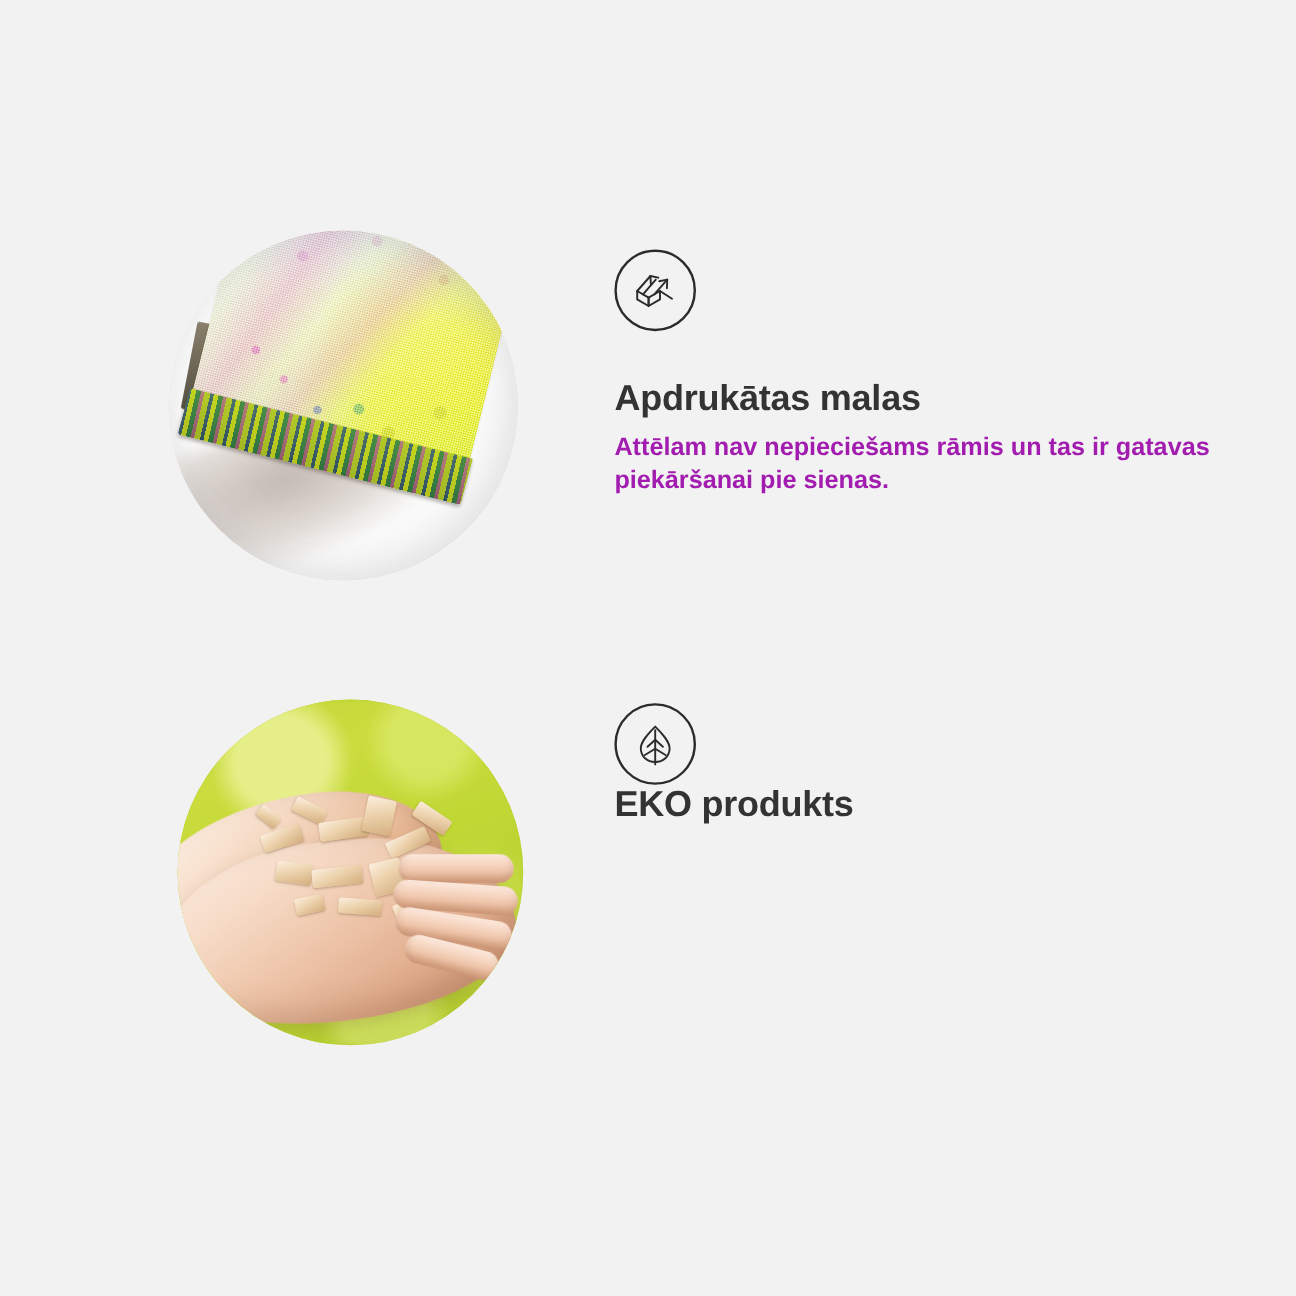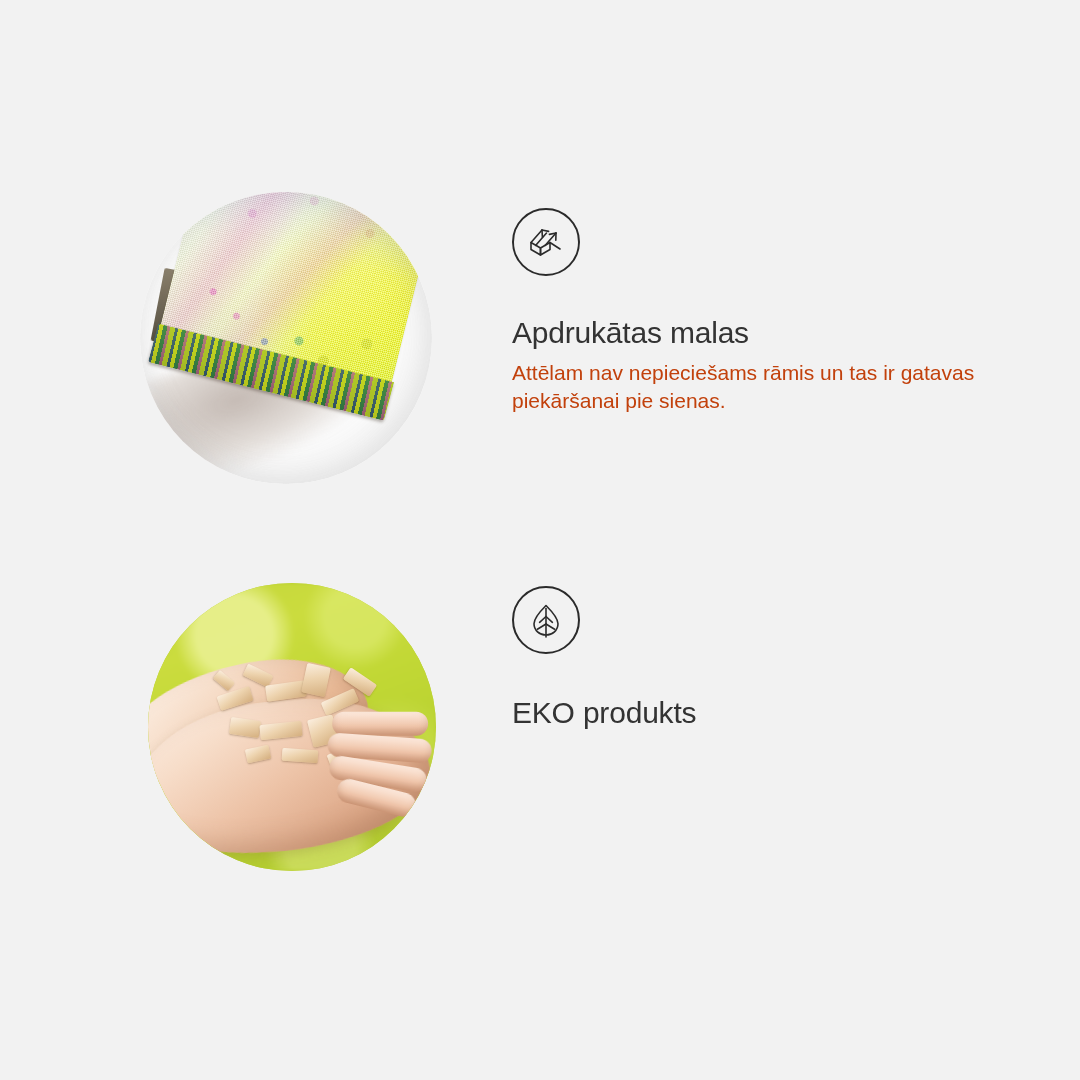--- a/index.html
+++ b/index.html
@@ -175,32 +175,32 @@
   .chips b:nth-child(14){width:20px;height:11px;left:4px;top:14px;transform:rotate(40deg);}
 
   
   .feature-text{position:absolute;left:512px;width:500px;}
   .icon-circle{
     width:64px;height:64px;border-radius:50%;
     border:2px solid #2b2b2b;
     display:flex;align-items:center;justify-content:center;
   }
   .feature-title{
-    font-size:30px;font-weight:normal;color:#333333;
+    font-size:30px;font-weight:bold;color:#333333;
     letter-spacing:-.2px;margin:0;
   }
   .feature-desc{
-    font-size:21px;line-height:1.34;color:#c2410c;margin:0;
-    font-weight:normal;
+    font-size:21px;line-height:1.34;color:#a21caf;margin:0;
+    font-weight:bold;
   }
   #printed-text{top:38px;}
   #printed-text .feature-title{margin-top:40px;}
   #printed-text .feature-desc{margin-top:9px;}
   #eco-text{top:26px;}
-  #eco-text .feature-title{margin-top:42px;}
+  #eco-text .feature-title{}
   #eco-text .feature-desc{margin-top:8px;}
 </style>
 </head>
 <body>
 
 <section class="feature-row" id="row-printed">
 
   <div class="media-circle" id="printed-media">
     <div class="canvas-shadow"></div>
     <div class="canvas-block">

